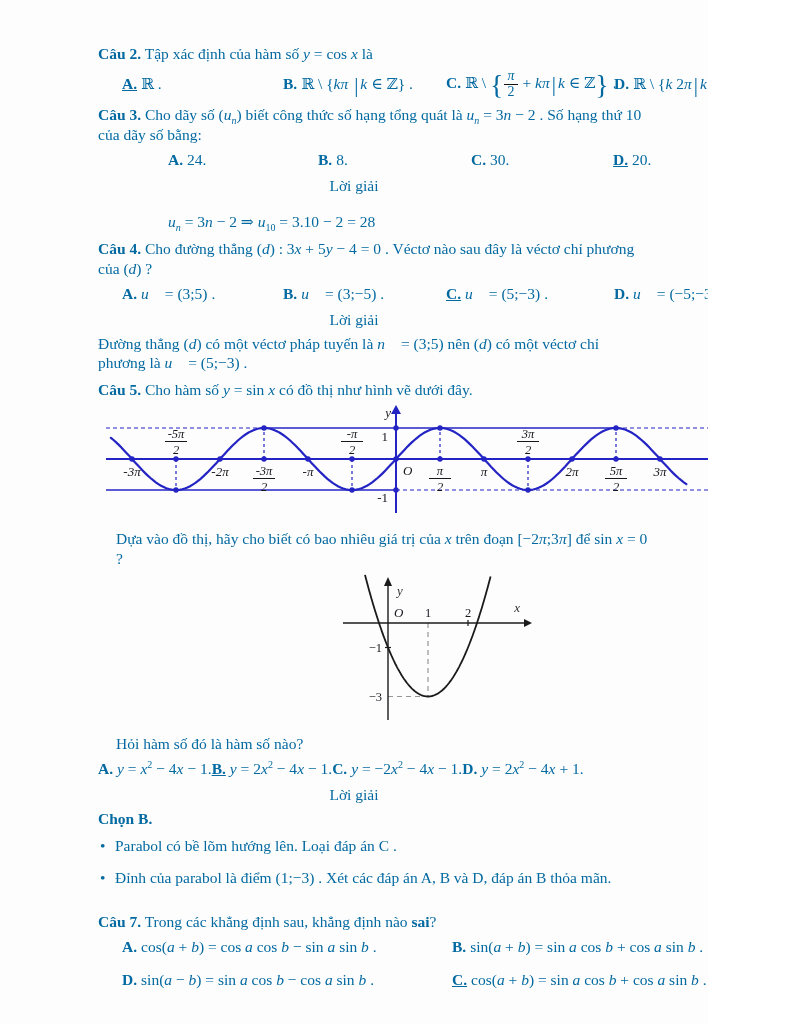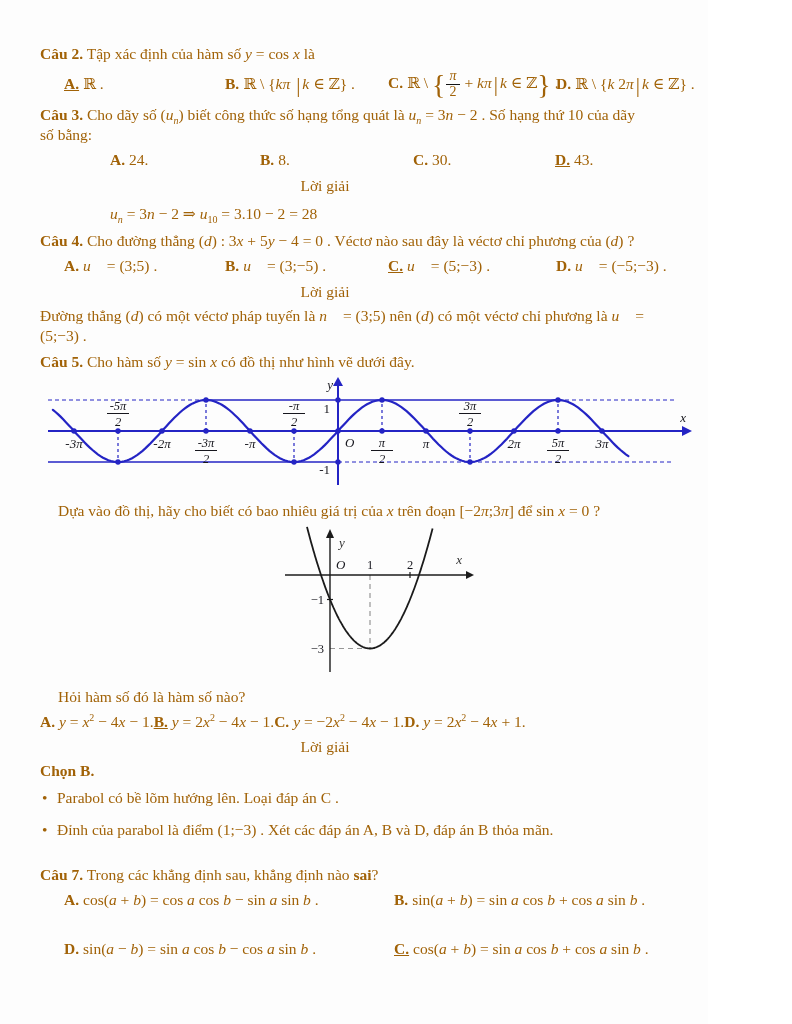--- a/index.html
+++ b/index.html
@@ -1,47 +1,47 @@
 <!DOCTYPE html>
 <html><head>
 <meta charset="utf-8">
 <style>
   html,body{margin:0;padding:0;background:#ffffff}
-  .page{width:708px;height:1024px;box-sizing:border-box;padding:44px 58px 0 40px;
-        background:#fdfdfd;color:#a16207;position:relative;overflow:hidden;
+  .page{width:708px;height:1024px;box-sizing:border-box;padding:44px 58px 0 98px;
+        background:#fdfdfd;color:#0369a1;position:relative;overflow:hidden;
         font-family:"Liberation Serif","DejaVu Serif",serif;font-size:15.5px;line-height:1.28}
   p{margin:0}
   section{margin:0}
   .stem{margin:0 0 5px 0}
   .qnum{font-weight:bold}
   i{font-family:"Liberation Serif","DejaVu Serif",serif}
   sup{font-size:10px;vertical-align:super;line-height:0}
   sub{font-size:10px;vertical-align:sub;line-height:0}
   .opts{margin:0 0 6px 0}
   .opts4{display:grid;grid-template-columns:161px 163px 168px auto;padding-left:24px;align-items:center}
   .opts4.indent{padding-left:70px;grid-template-columns:150px 153px 142px auto}
   .opt{white-space:nowrap}
   .key{font-weight:bold}
   .ul{text-decoration:underline}
   .obody{padding-left:4px}
   .center{text-align:center;font-weight:normal;margin:1px 40px 4px 0}
-  .formula{padding-left:70px;margin:8px 0 8px 0}
+  .formula{padding-left:70px;margin:16px 0 8px 0}
   .solline{margin:0 0 7px 0}
   .qindent{padding-left:18px;margin:0 0 5px 0}
   .chon{font-weight:bold;margin:0 0 7px 0}
   .b{padding-left:17px;margin:0 0 12px 0;position:relative}
   .b::before{content:"\2022";position:absolute;left:2px;top:0}
   .frac{display:inline-flex;flex-direction:column;vertical-align:middle;text-align:center;
         line-height:1.05;font-size:14px;margin:0 1px}
   .fn{border-bottom:1px solid #141414;padding:0 3px}
   .bigbr{font-size:28px;font-weight:400;vertical-align:middle;line-height:.9}
   .tallbar{font-size:21px;vertical-align:middle;padding:0 2px;line-height:.9}
   .fig-sine{margin:5px 0 7px 6px}
   .fig-parab{margin:2px 0 4px 230px}
-  .opts2{display:grid;grid-template-columns:330px auto;row-gap:30px;padding-left:24px;margin-bottom:0}
+  .opts2{display:grid;grid-template-columns:330px auto;row-gap:13px;padding-left:24px;margin-bottom:0}
   svg text{font-family:"Liberation Serif","DejaVu Serif",serif}
 </style>
 </head>
 <body>
 
 <div class="page">
 
   <section>
     <p class="stem"><b class="qnum">Câu 2.</b> <span>Tập xác định của hàm số <i>y</i> = cos <i>x</i> là</span></p>
     <div class="opts opts4">
@@ -54,21 +54,21 @@
         <span class="opt"><b class="key">D.</b><span class="obody">ℝ \ {<i>k</i> 2<i>π</i><span class="tallbar">|</span><i>k</i> ∈ ℤ} .</span></span>
       </div>
   </section>
 
   <section>
     <p class="stem"><b class="qnum">Câu 3.</b> <span>Cho dãy số (<i>u<sub>n</sub></i>) biết công thức số hạng tổng quát là <i>u<sub>n</sub></i> = 3<i>n</i> − 2 . Số hạng thứ 10  của dãy số bằng:</span></p>
     <div class="opts opts4 indent">
         <span class="opt"><b class="key">A.</b><span class="obody">24.</span></span>
         <span class="opt"><b class="key">B.</b><span class="obody">8.</span></span>
         <span class="opt"><b class="key">C.</b><span class="obody">30.</span></span>
-        <span class="opt"><b class="key ul">D.</b><span class="obody">43.</span></span>
+        <span class="opt"><b class="key ul">D.</b><span class="obody">20.</span></span>
       </div>
     <p class="center">Lời giải</p>
     <p class="formula"><i>u<sub>n</sub></i> = 3<i>n</i> − 2 ⇒ <i>u</i><sub>10</sub> = 3.10 − 2 = 28</p>
   </section>
 
   <section>
     <p class="stem"><b class="qnum">Câu 4.</b> <span>Cho đường thẳng (<i>d</i>) : 3<i>x</i> + 5<i>y</i> − 4 = 0 . Véctơ nào sau đây là véctơ chỉ phương của (<i>d</i>) ?</span></p>
     <div class="opts opts4">
         <span class="opt"><b class="key">A.</b><span class="obody"><i>u⃗</i> = (3;5) .</span></span>
         <span class="opt"><b class="key">B.</b><span class="obody"><i>u⃗</i> = (3;−5) .</span></span>

